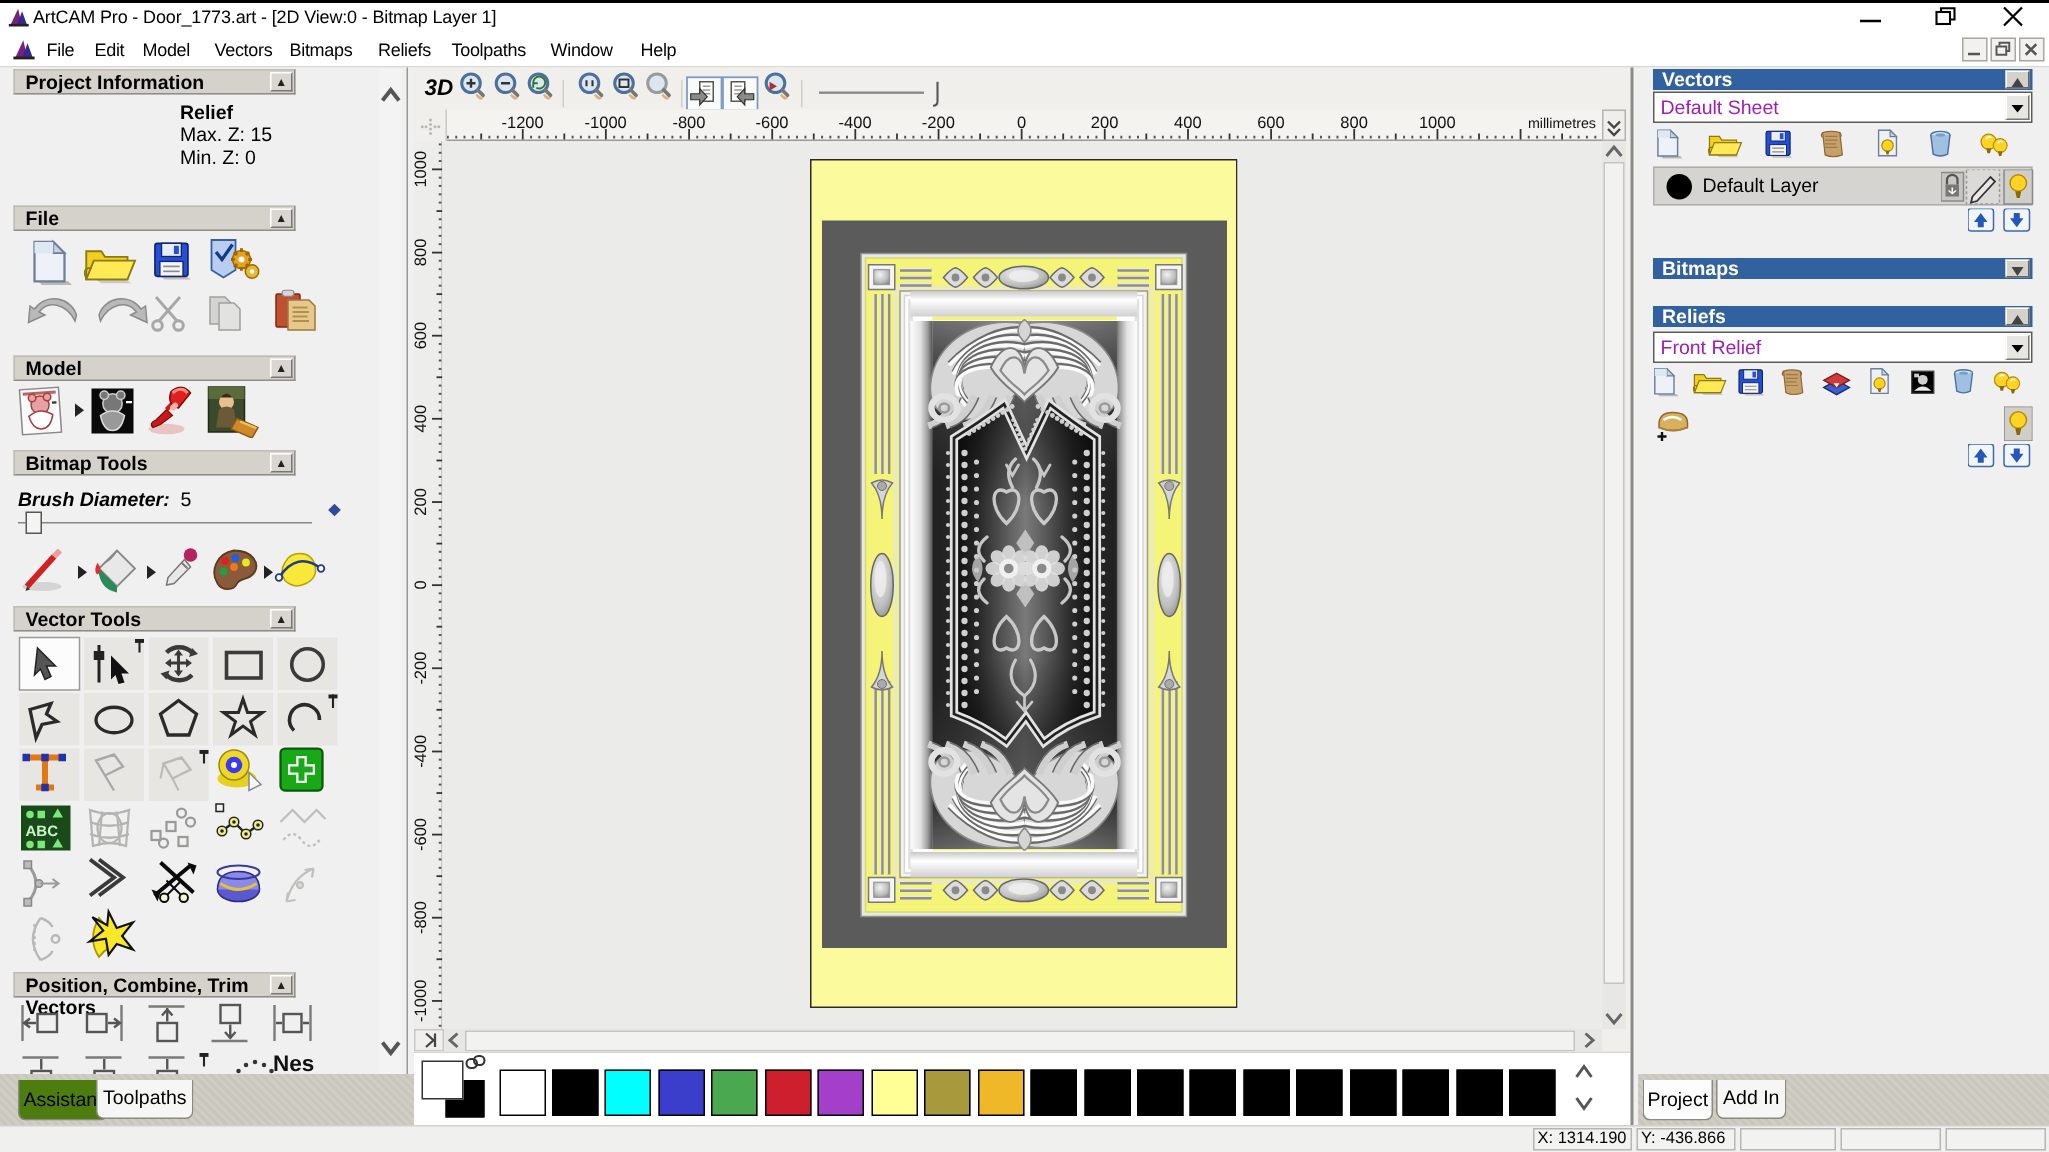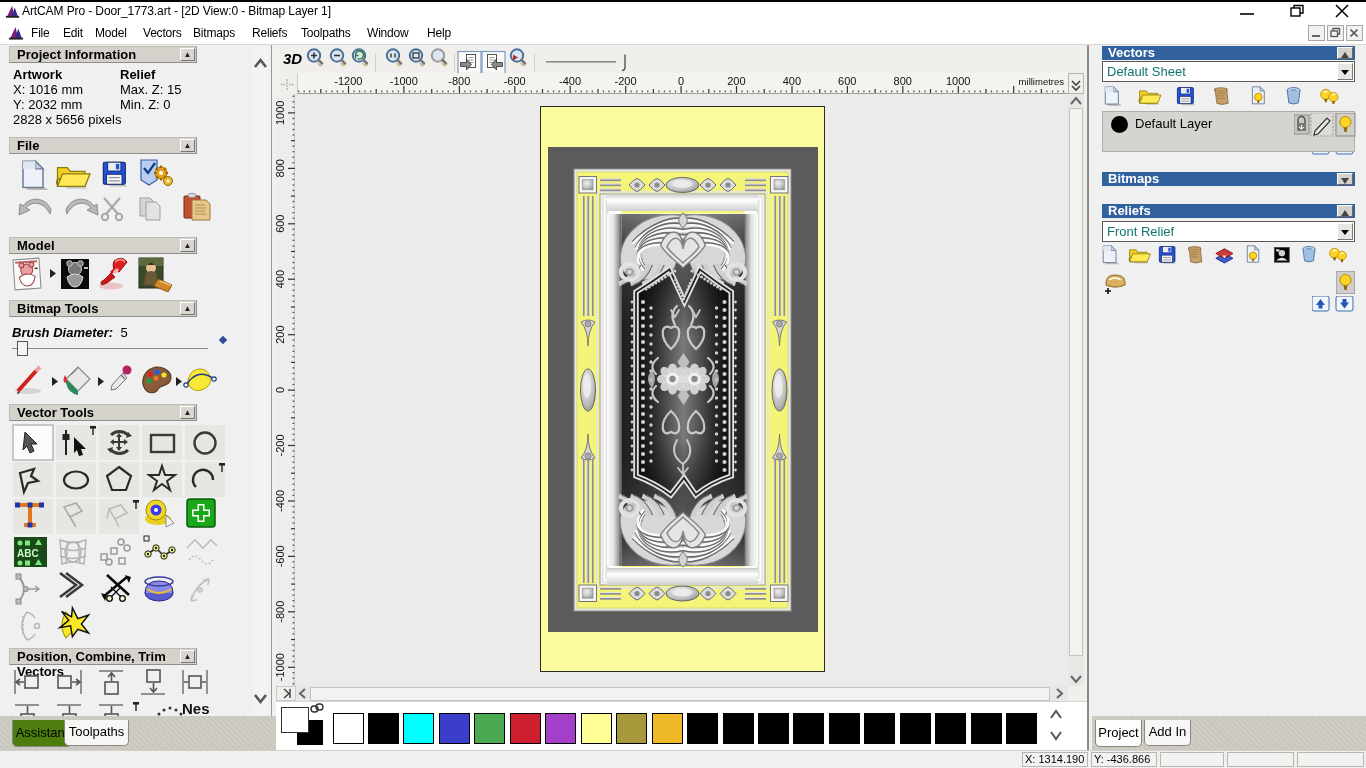--- a/index.html
+++ b/index.html
@@ -12,24 +12,24 @@
     font-weight:bold; font-size:13px; color:#000; line-height:15px; padding-left:7px; }
   .hdrbtn { position:absolute; right:1px; top:1px; width:15px; height:13px;
     background:#d8d6cf; border:1px solid #fff; border-right-color:#777; border-bottom-color:#777;
     font-size:8px; text-align:center; line-height:12px; color:#222; }
   .bhdr { position:absolute; left:1102px; width:253px; height:14px; background:#31619e;
     color:#fff; font-weight:bold; font-size:13px; line-height:14px; padding-left:6px; }
   .bhdrbtn { position:absolute; right:2px; top:1px; width:16px; height:12px;
     background:#d4d2cb; border:1px solid #fff; border-right-color:#666; border-bottom-color:#666;
     text-align:center; }
   .combo { position:absolute; left:1102px; width:253px; height:21px; background:#fff;
-    border:1px solid #5a5a5a; font-size:13px; line-height:19px; padding-left:4px; color:#0f766e; }
+    border:1px solid #5a5a5a; font-size:13px; line-height:19px; padding-left:4px; color:#a21caf; }
   .combobtn { position:absolute; right:1px; top:1px; width:16px; height:17px; background:#e8e6e0;
     border:1px solid #fff; border-right-color:#777; border-bottom-color:#777; }
-  .layerrow { position:absolute; left:1102px; width:253px; height:41px; background:#d6d4d0;
+  .layerrow { position:absolute; left:1102px; width:253px; height:26px; background:#d6d4d0;
     border:1px solid #b0aea8; font-size:13px; color:#000; }
   .mi { position:absolute; top:0; font-size:12px; letter-spacing:-0.2px; color:#000; line-height:22px; }
 </style>
 </head>
 <body>
 <div id="stage">
 
   <div class="abs" style="left:0;top:0;width:1366px;height:22px;background:#fff;border-top:2px solid #000;"></div>
   <svg class="abs" style="left:5px;top:4px" width="15" height="15" viewBox="0 0 17 17">
     <path d="M2 15 L8 2 L11 15 Z" fill="#7a1f7a"></path>
@@ -68,23 +68,20 @@
     <rect x="23" y="6" width="6.5" height="5.5" fill="none" stroke="#555" stroke-width="1.3"></rect>
     <path d="M25 5.5 V3.5 H31.5 V9 H29.5" fill="none" stroke="#555" stroke-width="1.3"></path>
     <path d="M42.5 4.5 L49.5 11.5 M49.5 4.5 L42.5 11.5" stroke="#555" stroke-width="1.7"></path>
   </svg>
   <div class="abs" style="left:0;top:44px;width:1366px;height:1px;background:#d9d7d3;"></div>
 
   <div class="abs" style="left:0;top:45px;width:276px;height:705px;background:#f0f0f0;"></div>
   <div class="abs" style="left:271px;top:45px;width:1px;height:705px;background:#9a9894;"></div>
 
   <div class="hdr" style="top:46px;">Project Information<span class="hdrbtn">▲</span></div>
-  <div class="abs" style="left:13px;top:67px;width:240px;font-size:13px;line-height:15px;color:#000;">
-    <b>Artwork</b><br>X: 1016 mm<br>Y: 2032 mm<br>2828 x 5656 pixels
-  </div>
   <div class="abs" style="left:120px;top:67px;width:150px;font-size:13px;line-height:15px;color:#000;">
     <b>Relief</b><br>Max. Z: 15<br>Min. Z: 0
   </div>
 
   <div class="hdr" style="top:137px;">File<span class="hdrbtn">▲</span></div>
   <div id="fileicons">
 <svg class="abs" style="left:0px;top:156px" width="253" height="76" viewBox="0 0 253 76">
 <g transform="translate(18,4) scale(1.25)">
           <path d="M6 22 L22 22 L24 24 L8 24 Z" fill="#b9b8b4"></path>
           <path d="M4 1 L14 1 L20 7 L20 22 L4 22 Z" fill="#eef2f8" stroke="#6b7f9a" stroke-width="1.2"></path>

